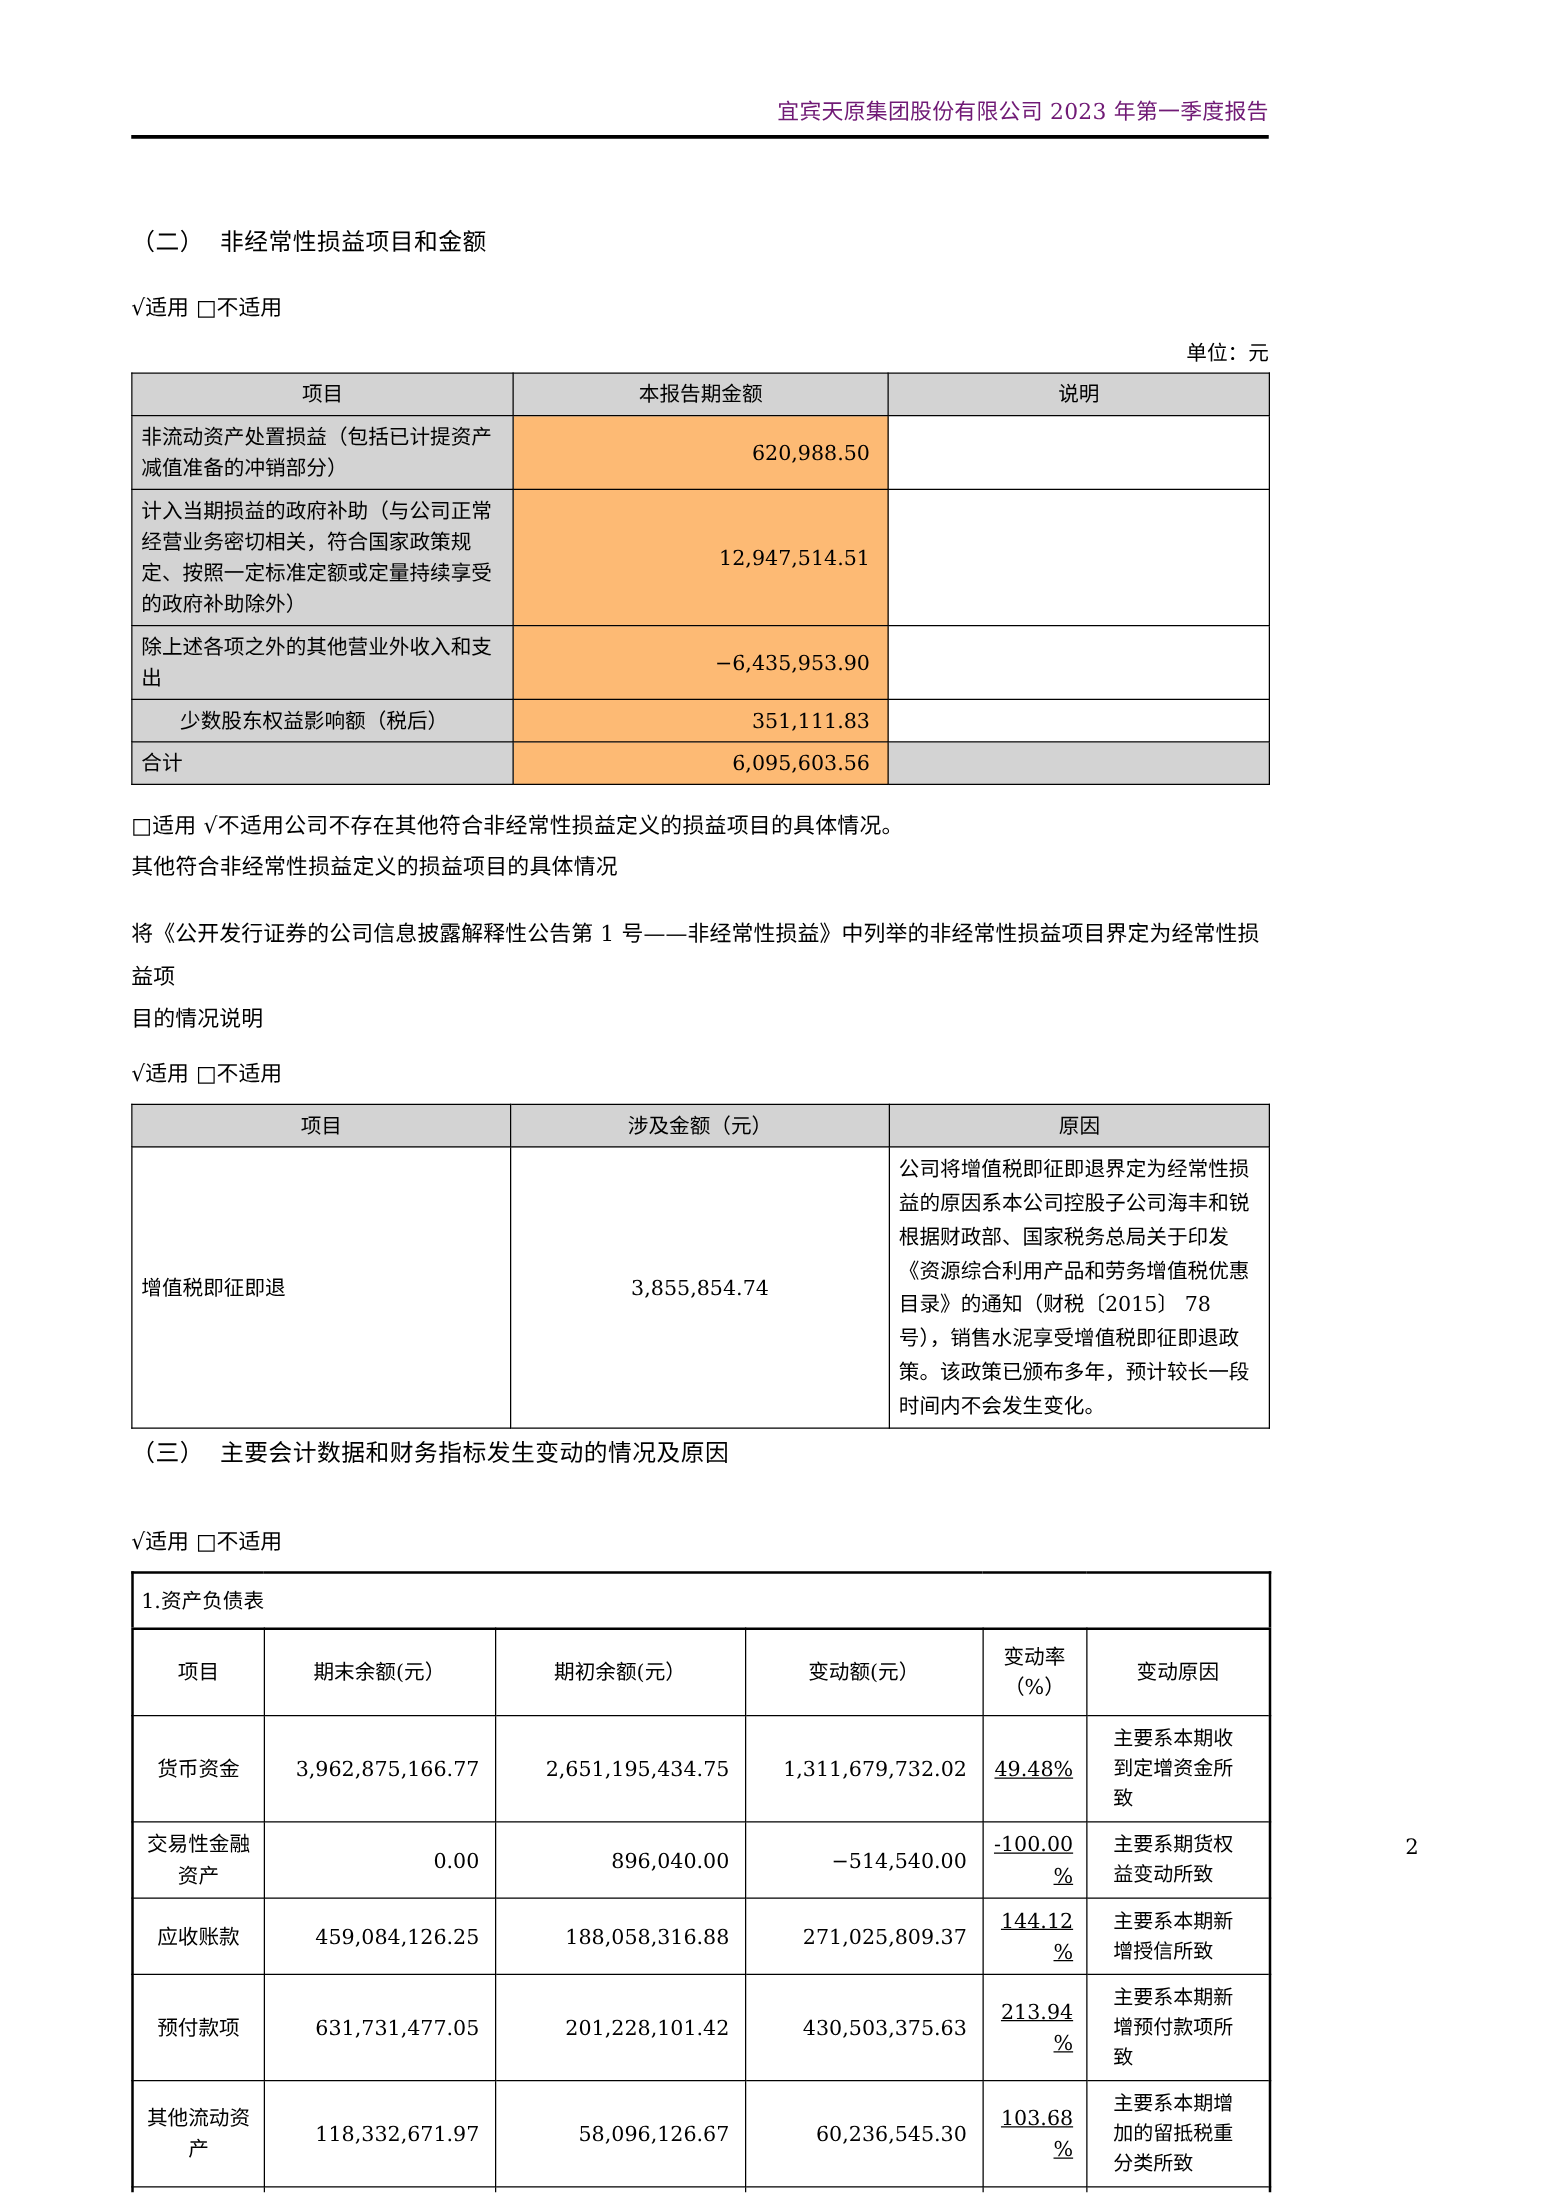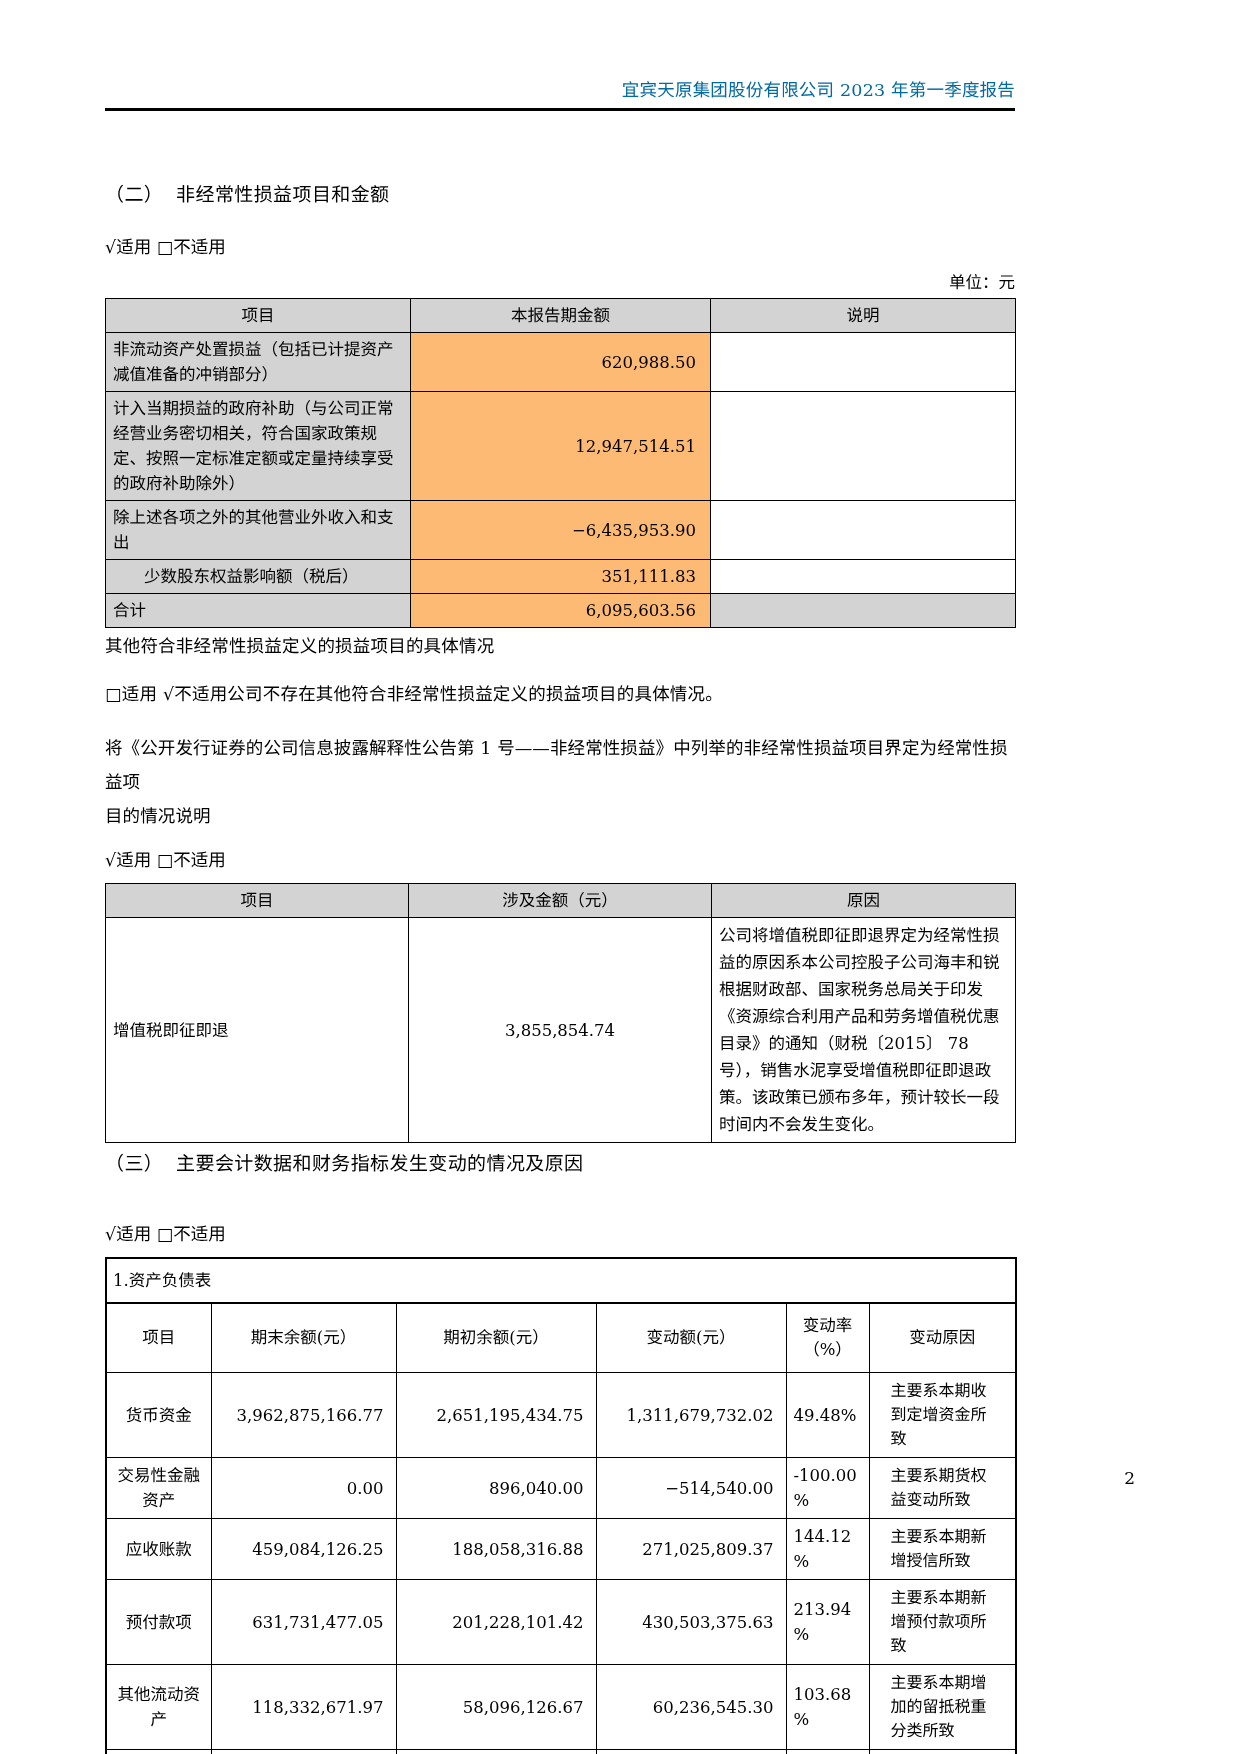--- a/index.html
+++ b/index.html
@@ -31,21 +31,21 @@
   
   .pg-header {
     position: absolute;
     left: 105px;
     top: 78px;
     width: 910px;
     text-align: right;
     font-size: 17.5px;
     line-height: 24px;
     letter-spacing: 0.2px;
-    color: #0369a1;
+    color: #701a75;
   }
   .header-rule {
     position: absolute;
     left: 105px;
     top: 108px;
     width: 910px;
     height: 3px;
     background: #000;
   }
 
@@ -104,21 +104,21 @@
   .t2 .num { text-align: center; vertical-align: middle; }
   .t2 .reason { text-align: left; vertical-align: top; line-height: 27px; }
 
   .t3 { border: 2.5px solid #000; }
   .t3 td { border: 1.5px solid #000; text-align: center; }
   .t3 .caption-cell { text-align: left; border: none; border-bottom: 2.5px solid #000;
                       font-size: 16.5px; padding: 9px 4px 9px 6px; }
   .t3 .colhdr td { text-align: center; line-height: 24px; padding: 10px 4px; }
   .t3 .cell-item { text-align: center; }
   .t3 .cell-num { text-align: right; padding-right: 12px; padding-left: 11px; }
-  .t3 .cell-pct { text-align: left; padding-right: 10px; }
+  .t3 .cell-pct { text-align: right; padding-right: 10px; text-decoration: underline; }
   .t3 .cell-reason { text-align: left; line-height: 24px; padding: 6px 21px; font-size: 16px; }
   .t3 .row-tall td { height: 44px; }
 
   .pagenum {
     position: absolute;
     right: 105px;
     top: 1468px;
     font-size: 17px;
   }
 </style>
@@ -171,23 +171,23 @@
           <td class="desc"></td>
         </tr>
         <tr>
           <td class="lbl">合计</td>
           <td class="num">6,095,603.56</td>
           <td class="desc-gray"></td>
         </tr>
       </tbody>
     </table>
 
+    <div class="para" style="margin-top:18px;">□适用  √不适用公司不存在其他符合非经常性损益定义的损益项目的具体情况。</div>
+
     <div class="para" style="margin-top:3px;">其他符合非经常性损益定义的损益项目的具体情况</div>
-
-    <div class="para" style="margin-top:18px;">□适用  √不适用公司不存在其他符合非经常性损益定义的损益项目的具体情况。</div>
 
     <div class="para-justify" style="margin-top:22px;">
       <div>将《公开发行证券的公司信息披露解释性公告第 1 号——非经常性损益》中列举的非经常性损益项目界定为经常性损益项</div>
       <div>目的情况说明</div>
     </div>
 
     <div class="applicable" style="margin-top:14px; margin-bottom:10px;">√适用 □不适用</div>
 
     <table class="t2">
       <colgroup>

